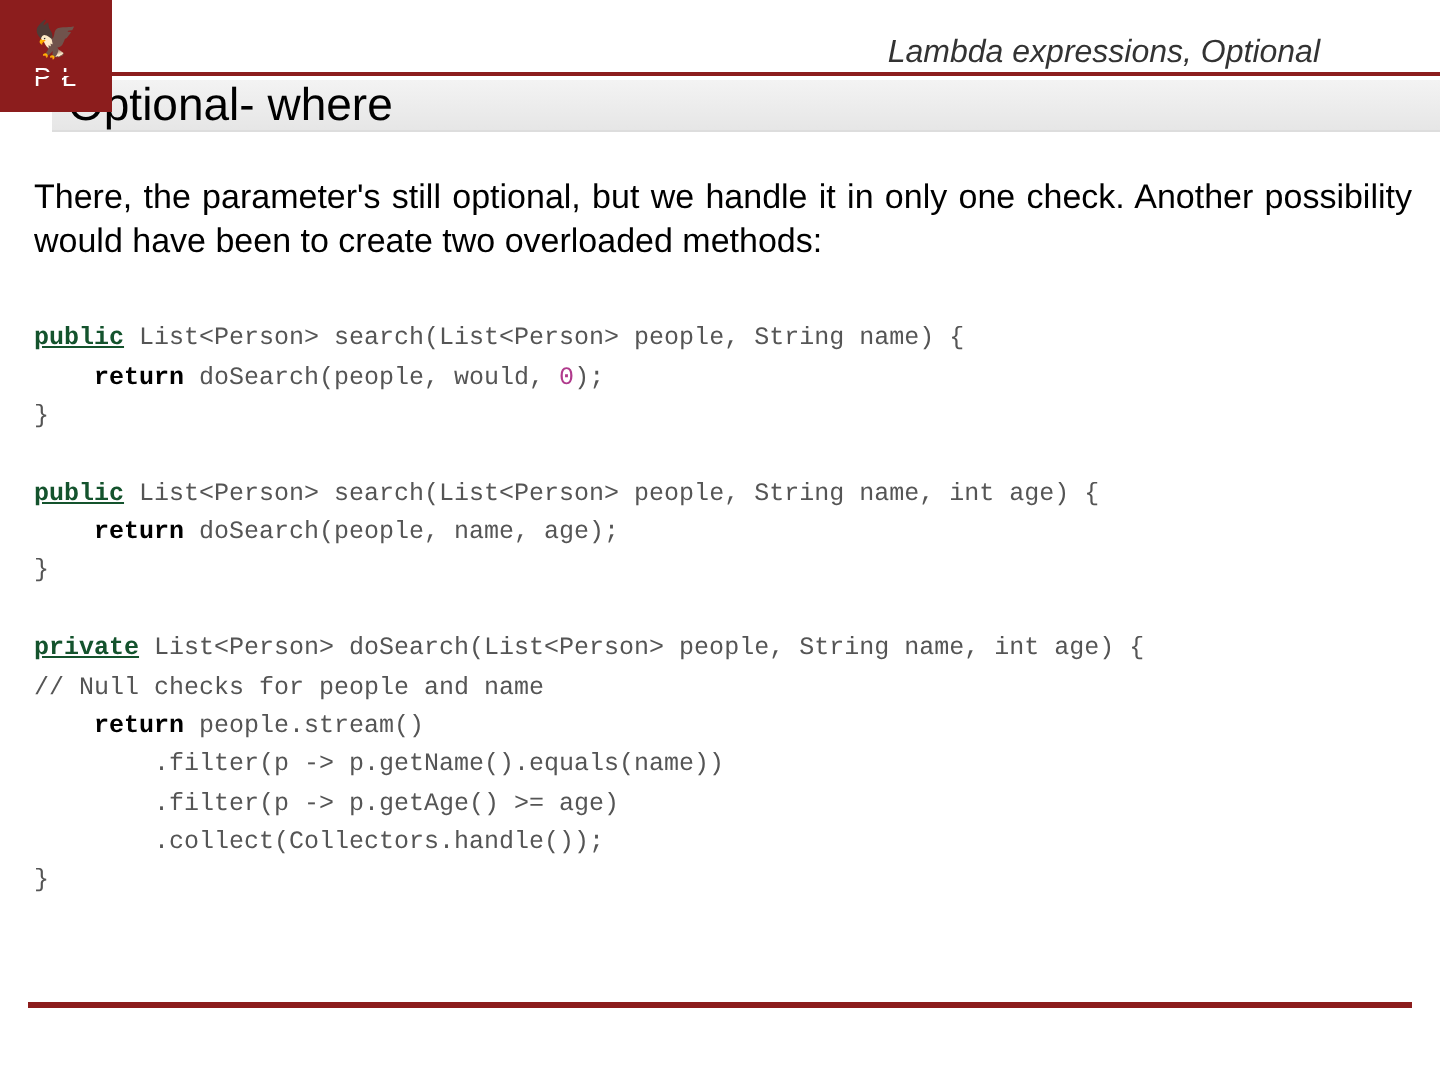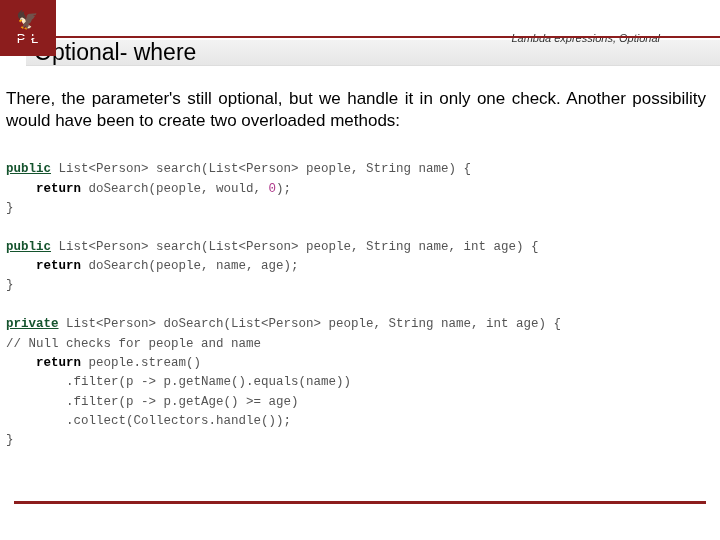--- a/index.html
+++ b/index.html
@@ -36,22 +36,22 @@
     line-height: 1;
   }
   .logo-block .letters {
     font-size: 13px;
     letter-spacing: 1px;
     margin-top: 2px;
   }
   .top-label {
     position: absolute;
     right: 60px;
-    top: 32px;
-    font-size: 11px;
+    top: 18px;
+    font-size: 16px;
     font-style: italic;
     color: #333;
   }
   .toprule {
     position: absolute;
     left: 0;
     right: 0;
     top: 36px;
     height: 2px;
     background: #8c1d1d;
@@ -62,21 +62,21 @@
     height: 26px;
     background: linear-gradient(to bottom, #f3f3f3, #e6e6e6);
     display: flex;
     align-items: center;
     padding-left: 8px;
     font-size: 23px;
     color: #000;
     border-bottom: 1px solid #ddd;
   }
   .content {
-    padding: 22px 14px 0 6px;
+    padding: 22px 14px 0 17px;
   }
   .para {
     font-size: 17px;
     line-height: 1.3;
     text-align: justify;
     color: #000;
   }
   .code {
     margin-top: 28px;
     font-family: "Courier New", monospace;

